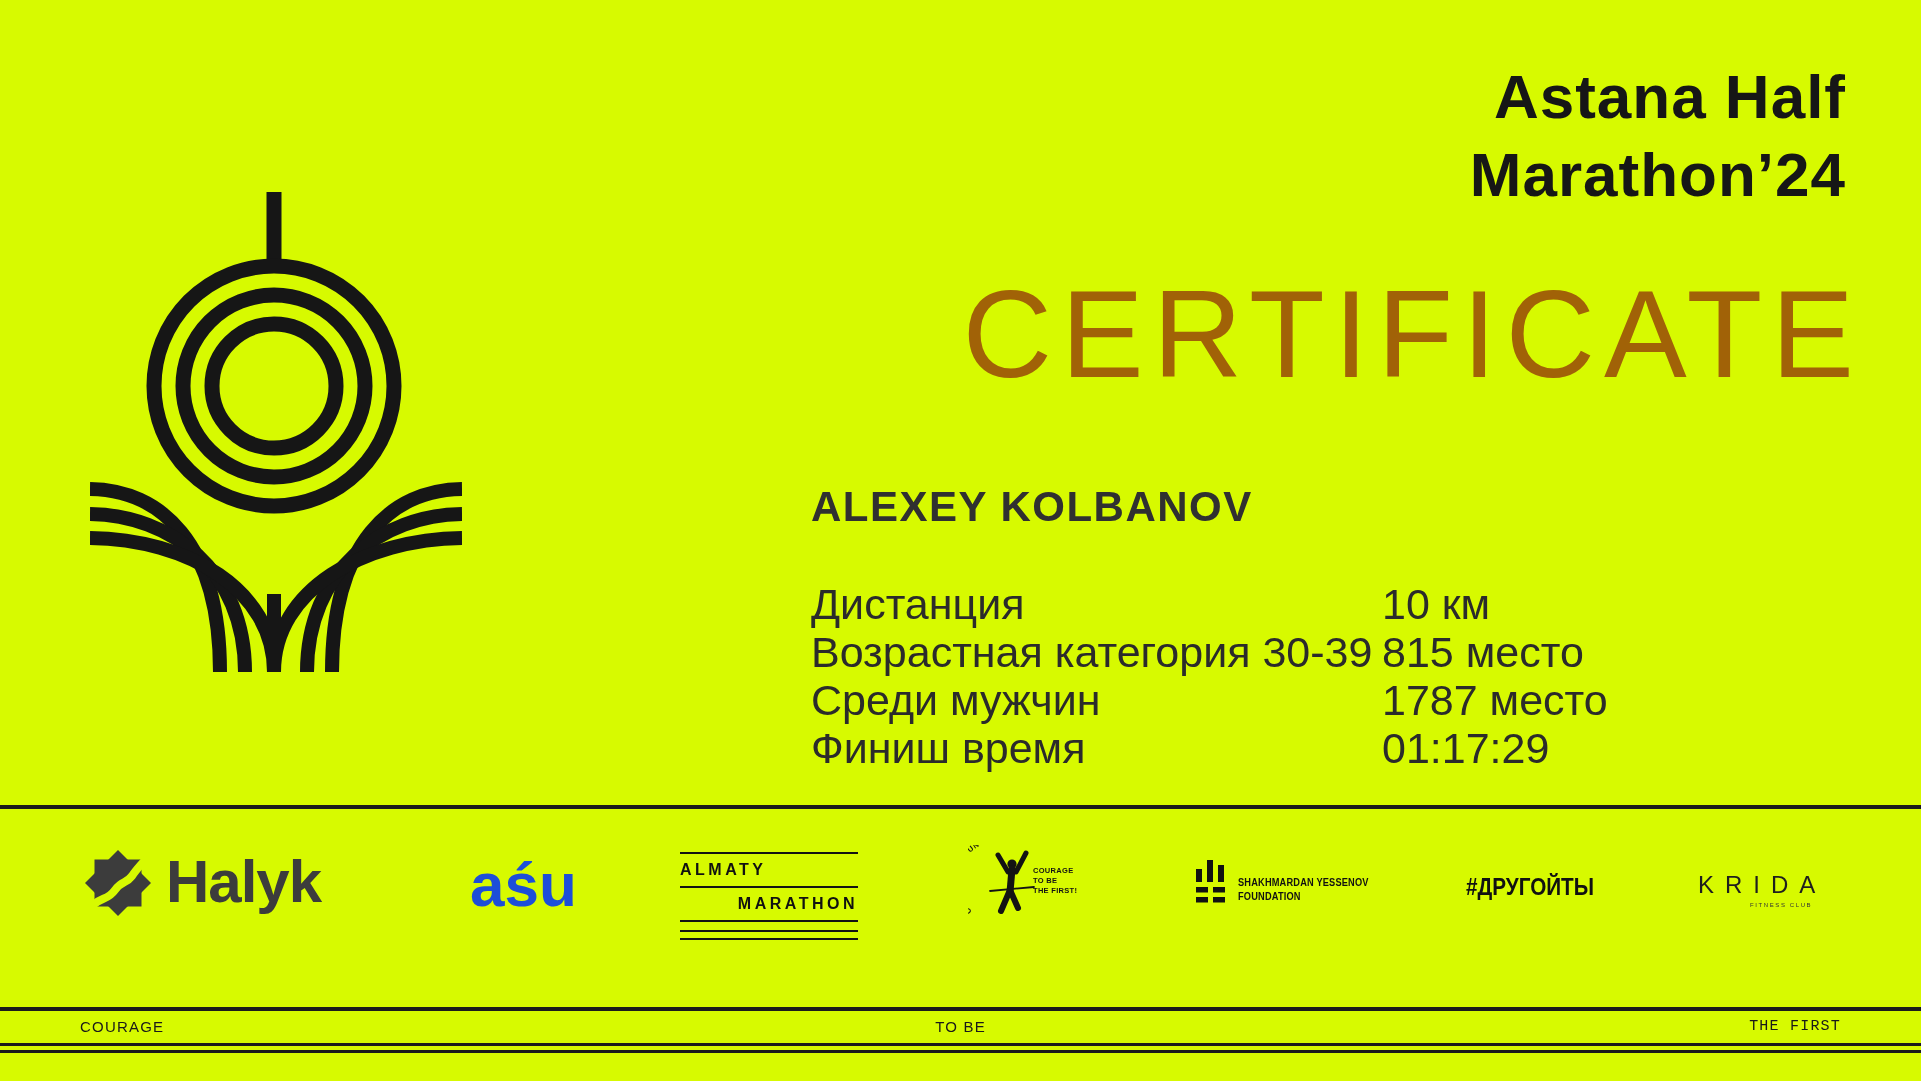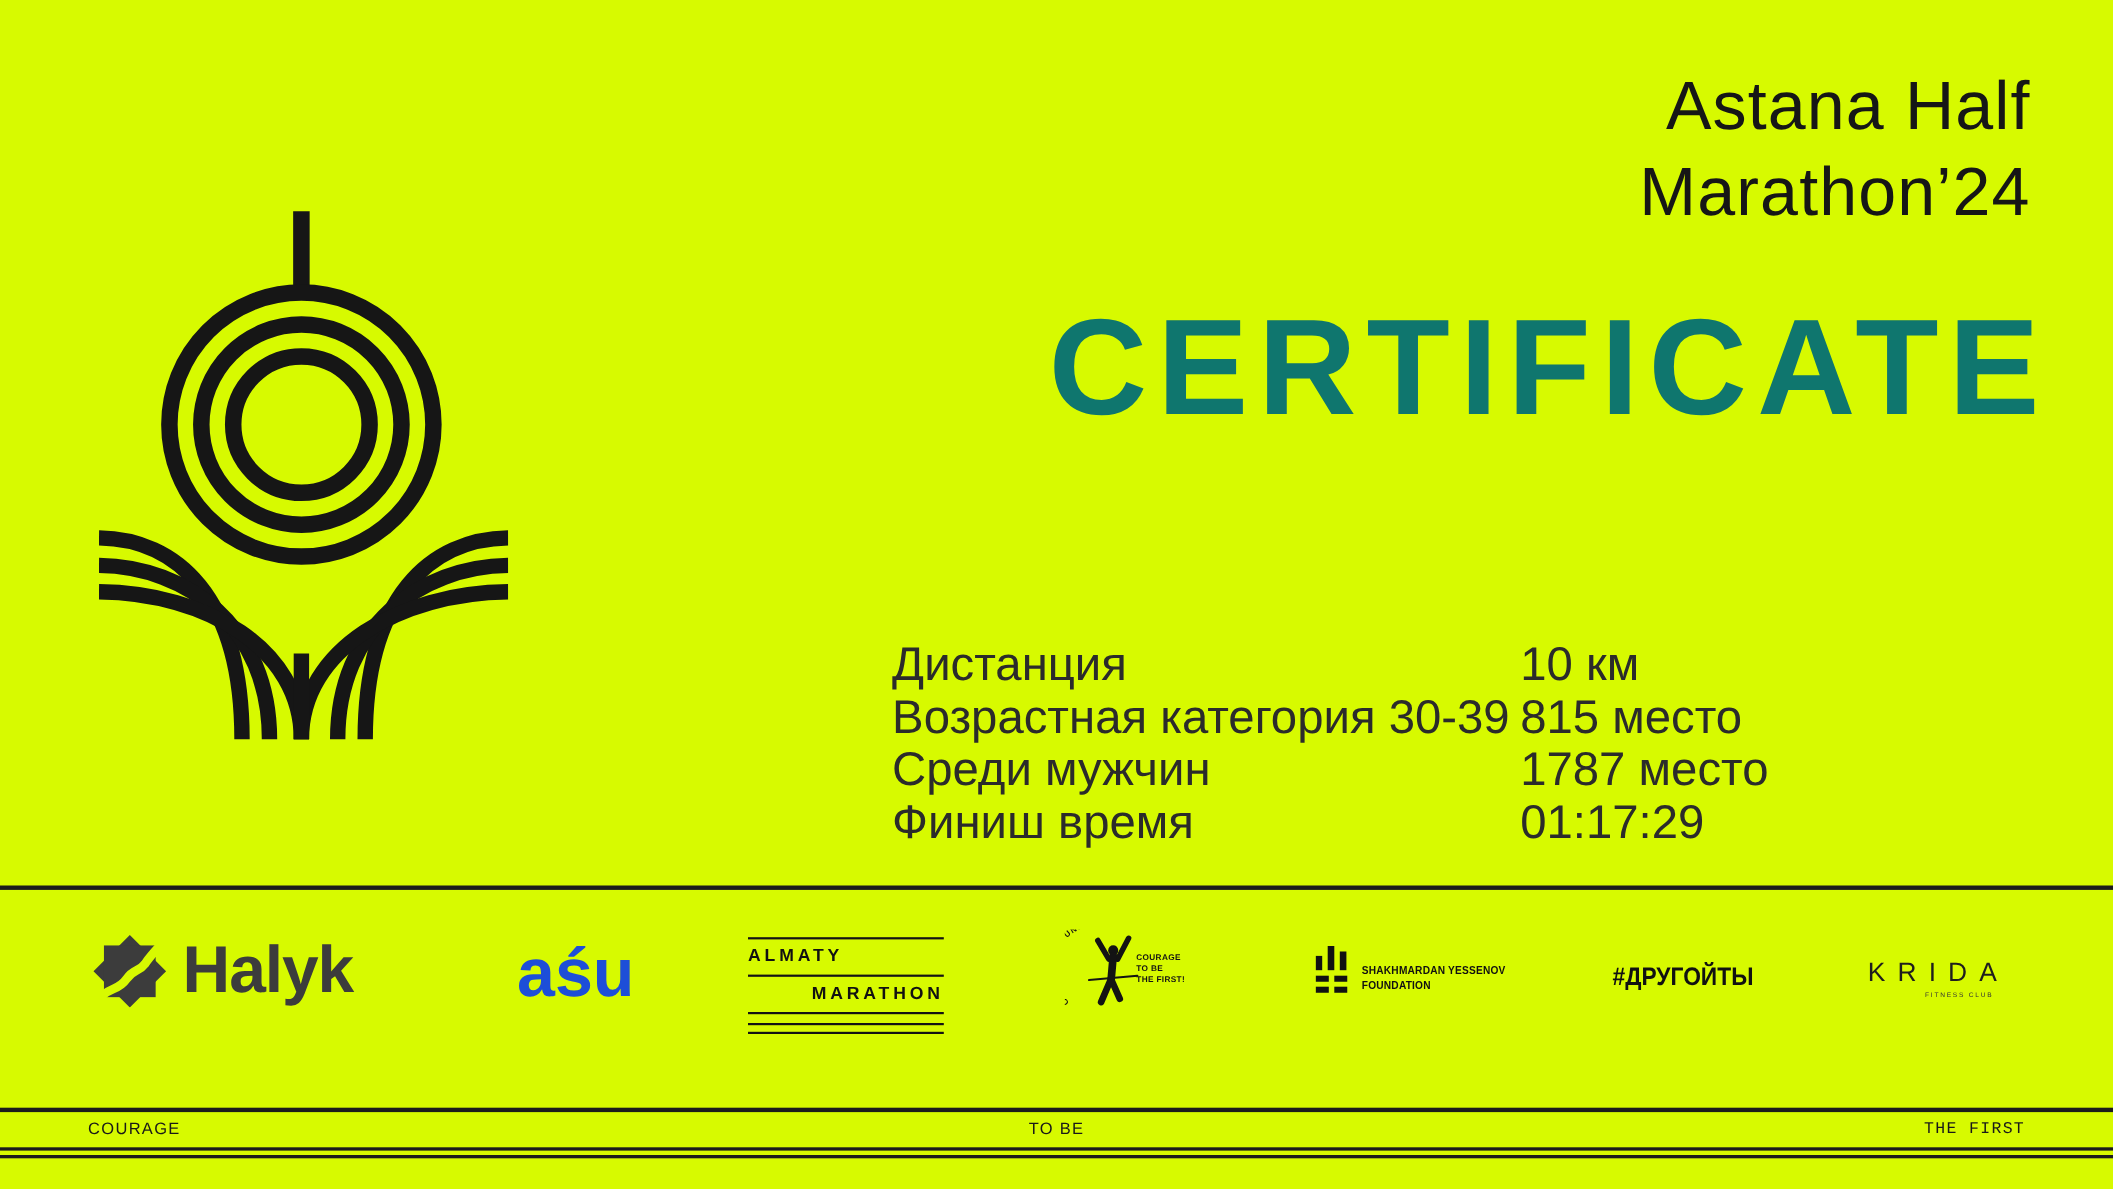--- a/index.html
+++ b/index.html
@@ -22,28 +22,28 @@
   
   .logo{position:absolute;left:90px;top:190px;width:372px;height:484px;}
   .logo .stroke15{fill:none;stroke:var(--ink);stroke-width:15;}
   .logo .stroke14{fill:none;stroke:var(--ink);stroke-width:14;}
 
   
   .event-title{
     position:absolute;top:58px;right:75px;
     text-align:right;
     font-size:62px;line-height:78px;
-    font-weight:400;letter-spacing:1px;
+    font-weight:700;letter-spacing:1px;
     color:var(--ink);
   }
   .cert-title{
     position:absolute;top:272px;right:58px;
     font-size:124px;line-height:124px;
-    font-weight:700;letter-spacing:9px;
-    color:#0f766e;white-space:nowrap;
+    font-weight:400;letter-spacing:9px;
+    color:#a16207;white-space:nowrap;
   }
 
   
   .runner-name{
     position:absolute;left:811px;top:486px;
     font-size:42px;line-height:42px;
     font-weight:700;letter-spacing:1.5px;
     color:#303030;white-space:nowrap;
   }
   .result-row{position:absolute;left:811px;white-space:nowrap;
@@ -136,20 +136,21 @@
     <line class="stroke14" x1="184" y1="404" x2="184" y2="482"></line>
   </svg>
 
   <div class="event-title">
     <div>Astana Half</div>
     <div>Marathon’24</div>
   </div>
 
   <div class="cert-title">CERTIFICATE</div>
 
+  <div class="runner-name">ALEXEY KOLBANOV</div>
 
   <div class="result-row row-0">
     <span>Дистанция</span>
     <span class="value">10 км</span>
   </div>
   <div class="result-row row-1">
     <span>Возрастная категория 30-39</span>
     <span class="value">815 место</span>
   </div>
   <div class="result-row row-2">

